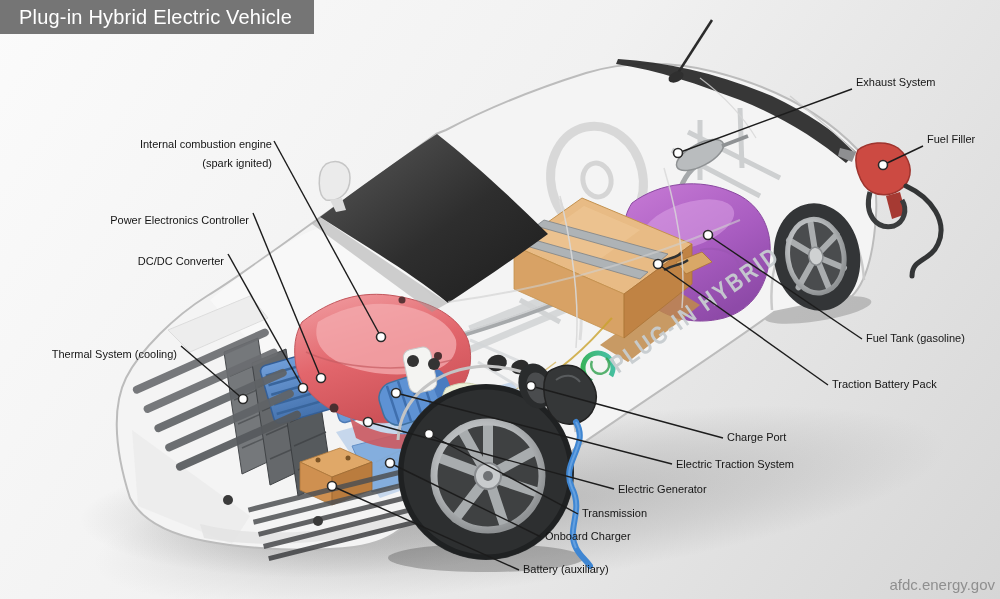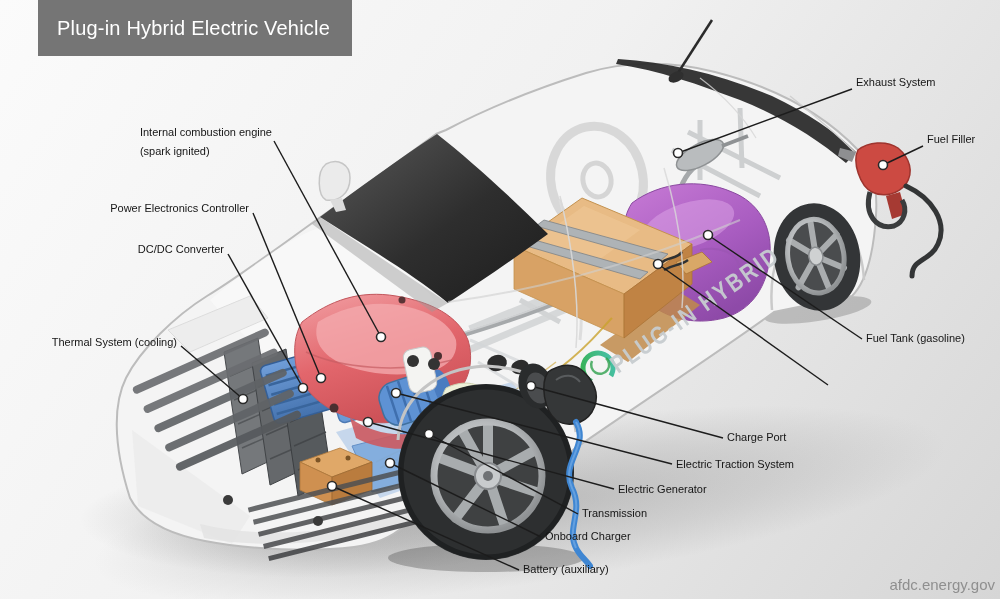--- a/index.html
+++ b/index.html
@@ -3,29 +3,29 @@
 <meta charset="utf-8">
 <style>
   html,body{margin:0;padding:0;}
   .stage{
     position:relative; width:1000px; height:599px; overflow:hidden;
     background:linear-gradient(125deg,#fbfbfb 0%,#f1f1f1 45%,#d6d6d6 100%);
     font-family:"Liberation Sans", sans-serif;
   }
   .stage svg{position:absolute;left:0;top:0;z-index:1;}
   .banner{
-    position:absolute; left:0; top:0; width:295px; height:56px; z-index:3;
+    position:absolute; left:0; top:0; width:295px; height:34px; z-index:3;
     background:#757575; color:#fff; font-size:20px; letter-spacing:.2px;
-    display:flex; align-items:center; padding-left:19px;margin-left:38px;
+    display:flex; align-items:center; padding-left:19px;
   }
   .lbl{
     position:absolute; z-index:3; white-space:nowrap;
     font-size:11px; line-height:19px; color:#151515;
   }
-  .lbl.r{text-align:left;}
+  .lbl.r{text-align:right;margin-top:12px;}
   .watermark{
     position:absolute; right:5px; bottom:6px; z-index:3;
     font-size:15px; color:#8f8f8f;
   }
 </style>
 </head>
 <body>
 
 <div class="stage">
 
@@ -327,20 +327,21 @@
 <div class="lbl r" style="right:728px;top:123px">
   <span style="display:block">Internal combustion engine</span>
   <span style="display:block">(spark ignited)</span>
 </div>
 <div class="lbl r" style="right:751px;top:199px">Power Electronics Controller</div>
 <div class="lbl r" style="right:776px;top:240px">DC/DC Converter</div>
 <div class="lbl r" style="right:823px;top:333px">Thermal System (cooling)</div>
 <div class="lbl" style="left:856px;top:73px">Exhaust System</div>
 <div class="lbl" style="left:927px;top:130px">Fuel Filler</div>
 <div class="lbl" style="left:866px;top:329px">Fuel Tank (gasoline)</div>
+<div class="lbl" style="left:832px;top:375px">Traction Battery Pack</div>
 <div class="lbl" style="left:727px;top:428px">Charge Port</div>
 <div class="lbl" style="left:676px;top:455px">Electric Traction System</div>
 <div class="lbl" style="left:618px;top:480px">Electric Generator</div>
 <div class="lbl" style="left:582px;top:504px">Transmission</div>
 <div class="lbl" style="left:545px;top:527px">Onboard Charger</div>
 <div class="lbl" style="left:523px;top:560px">Battery (auxiliary)</div>
 
 <div class="watermark">afdc.energy.gov</div>
 
 </div>

